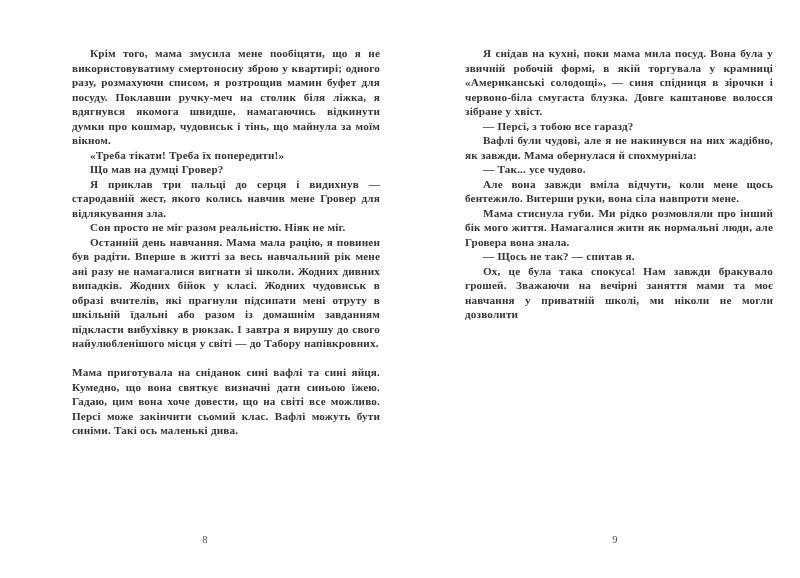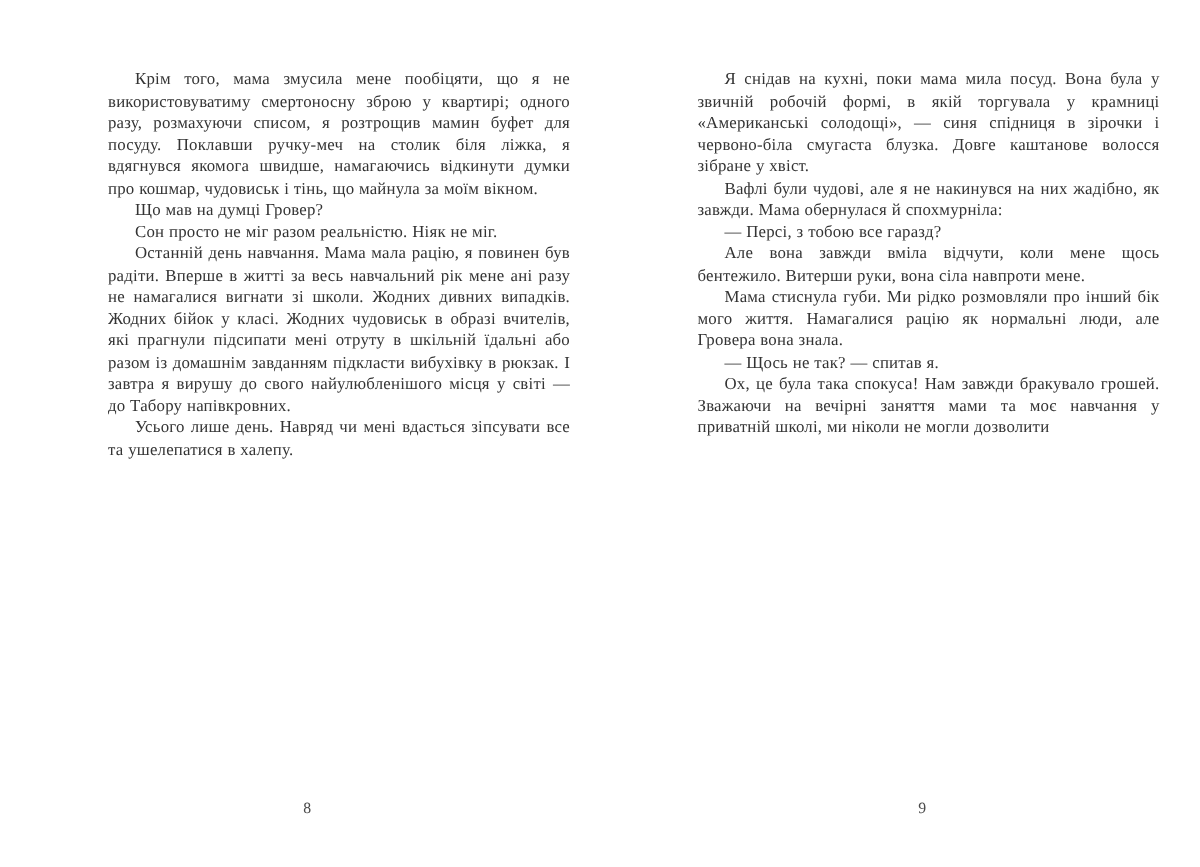--- a/index.html
+++ b/index.html
@@ -26,20 +26,21 @@
     position: absolute;
     top: 0;
     height: 578px;
   }
   .page-left  { left: 0px;   width: 400px; }
   .page-right { left: 420px; width: 400px; }
 
   .textblock {
     position: absolute;
     top: 46px;
+    font-weight: bold;
   }
   .page-left .textblock  { left: 72px; width: 308px; }
   .page-right .textblock { left: 45px; width: 308px; }
 
   p.para {
     margin: 0;
     padding: 0;
     text-align: justify;
     text-justify: inter-word;
     text-indent: 18px;
@@ -65,34 +66,37 @@
   .page-right .folio { left: -5px; }
 </style>
 </head>
 <body>
 
 <div class="spread">
 
   <div class="page page-left">
     <div class="textblock">
       <p class="para">Крім того, мама змусила мене пообіцяти, що я не використовуватиму смертоносну зброю у квартирі; одного разу, розмахуючи списом, я розтрощив мамин буфет для посуду. Поклавши ручку-меч на столик біля ліжка, я вдягнувся якомога швидше, намагаючись відкинути думки про кошмар, чудовиськ і тінь, що майнула за моїм вікном.</p>
+      <p class="para">«Треба тікати! Треба їх попередити!»</p>
       <p class="para">Що мав на думці Гровер?</p>
+      <p class="para">Я приклав три пальці до серця і видихнув — стародавній жест, якого колись навчив мене Гровер для відлякування зла.</p>
       <p class="para">Сон просто не міг разом реальністю. Ніяк не міг.</p>
       <p class="para">Останній день навчання. Мама мала рацію, я повинен був радіти. Вперше в житті за весь навчальний рік мене ані разу не намагалися вигнати зі школи. Жодних дивних випадків. Жодних бійок у класі. Жодних чудовиськ в образі вчителів, які прагнули підсипати мені отруту в шкільній їдальні або разом із домашнім завданням підкласти вибухівку в рюкзак. І завтра я вирушу до свого найулюбленішого місця у світі — до Табору напівкровних.</p>
-      <p class="para">Усього лише день. Навряд чи мені вдасться зіпсувати все та ушелепатися в халепу.</p>
+      <p class="para sectionbreak">Мама приготувала на сніданок сині вафлі та сині яйця. Кумедно, що вона святкує визначні дати синьою їжею. Гадаю, цим вона хоче довести, що на світі все можливо. Персі може закінчити сьомий клас. Вафлі можуть бути синіми. Такі ось маленькі дива.</p>
     </div>
     <div class="folio">8</div>
   </div>
 
   <div class="page page-right">
     <div class="textblock">
       <p class="para">Я снідав на кухні, поки мама мила посуд. Вона була у звичній робочій формі, в якій торгувала у крамниці «Американські солодощі», — синя спідниця в зірочки і червоно-біла смугаста блузка. Довге каштанове волосся зібране у хвіст.</p>
+      <p class="para">— Персі, з тобою все гаразд?</p>
       <p class="para">Вафлі були чудові, але я не накинувся на них жадібно, як завжди. Мама обернулася й спохмурніла:</p>
-      <p class="para">— Персі, з тобою все гаразд?</p>
+      <p class="para">— Так... усе чудово.</p>
       <p class="para">Але вона завжди вміла відчути, коли мене щось бентежило. Витерши руки, вона сіла навпроти мене.</p>
-      <p class="para">Мама стиснула губи. Ми рідко розмовляли про інший бік мого життя. Намагалися рацію як нормальні люди, але Гровера вона знала.</p>
+      <p class="para">Мама стиснула губи. Ми рідко розмовляли про інший бік мого життя. Намагалися жити як нормальні люди, але Гровера вона знала.</p>
       <p class="para">— Щось не так? — спитав я.</p>
       <p class="para">Ох, це була така спокуса! Нам завжди бракувало грошей. Зважаючи на вечірні заняття мами та моє навчання у приватній школі, ми ніколи не могли дозволити</p>
     </div>
     <div class="folio">9</div>
   </div>
 
 </div>
 
 </body></html>

